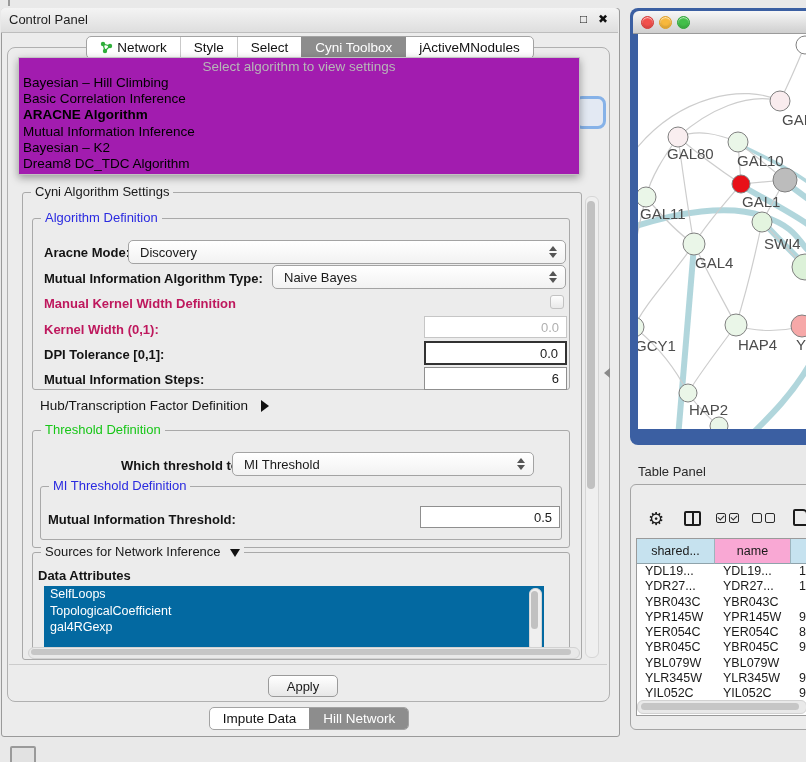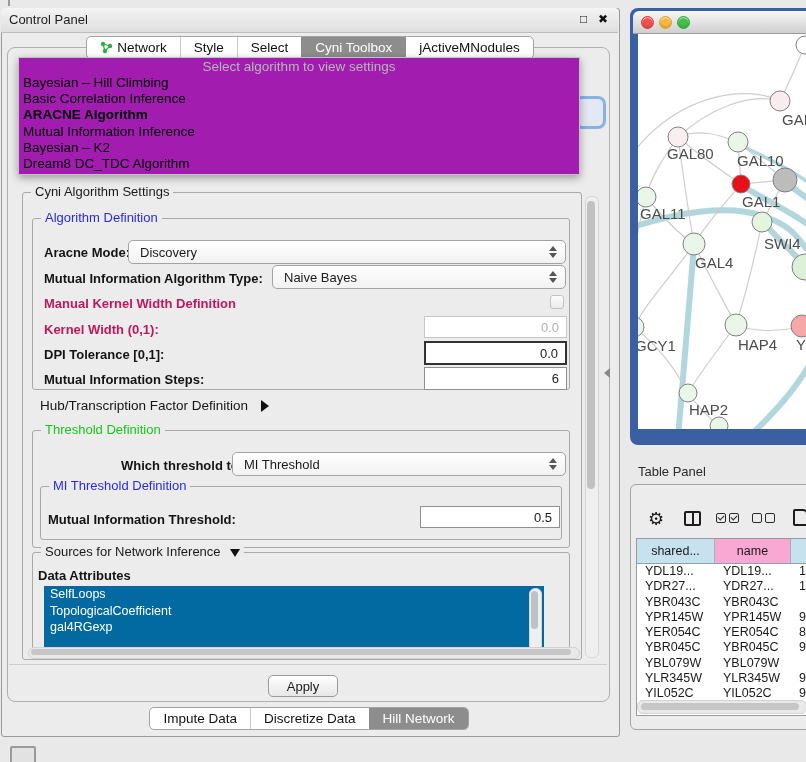--- a/index.html
+++ b/index.html
@@ -223,21 +223,21 @@
 
   <div class="lbl plain" style="left:40px;top:398px;">
     <span>Hub/Transcription Factor Definition</span>
     <span class="disc-right"></span>
   </div>
 
   <div class="grp" style="left:32px;top:430px;width:536px;height:116px;">
     <span class="legend green">Threshold Definition</span>
   </div>
   <div class="lbl" style="left:89px;top:458px;margin-left:32px;">Which threshold to use:</div>
-  <div class="combo" style="left:232px;top:452px;width:334px;">
+  <div class="combo" style="left:232px;top:452px;width:302px;">
     <span class="val">MI Threshold</span>
     <span class="steppers">
         <span class="tri-up"></span>
         <span class="tri-dn"></span>
       </span>
   </div>
   <div class="grp" style="left:40px;top:486px;width:520px;height:52px;">
     <span class="legend blue">MI Threshold Definition</span>
   </div>
   <div class="lbl" style="left:48px;top:512px;">Mutual Information Threshold:</div>
@@ -262,23 +262,20 @@
     <div class="hthumb" style="left:2px;top:1px;width:540px;height:6px;"></div>
   </div>
 
   <div class="abs sep-line"></div>
   <div class="abs apply-btn">Apply</div>
 
   <div class="abs bottom-tabrow">
     <div class="tabgroup">
         <div class="tab">
           <span>Impute Data</span>
-        </div>
-        <div class="tab">
-          <span>Discretize Data</span>
         </div>
         <div class="tab selected">
           <span>Hill Network</span>
         </div>
       </div>
   </div>
 
   <div class="abs divider-arrow"></div>
   <div class="abs corner-box"></div>
 

